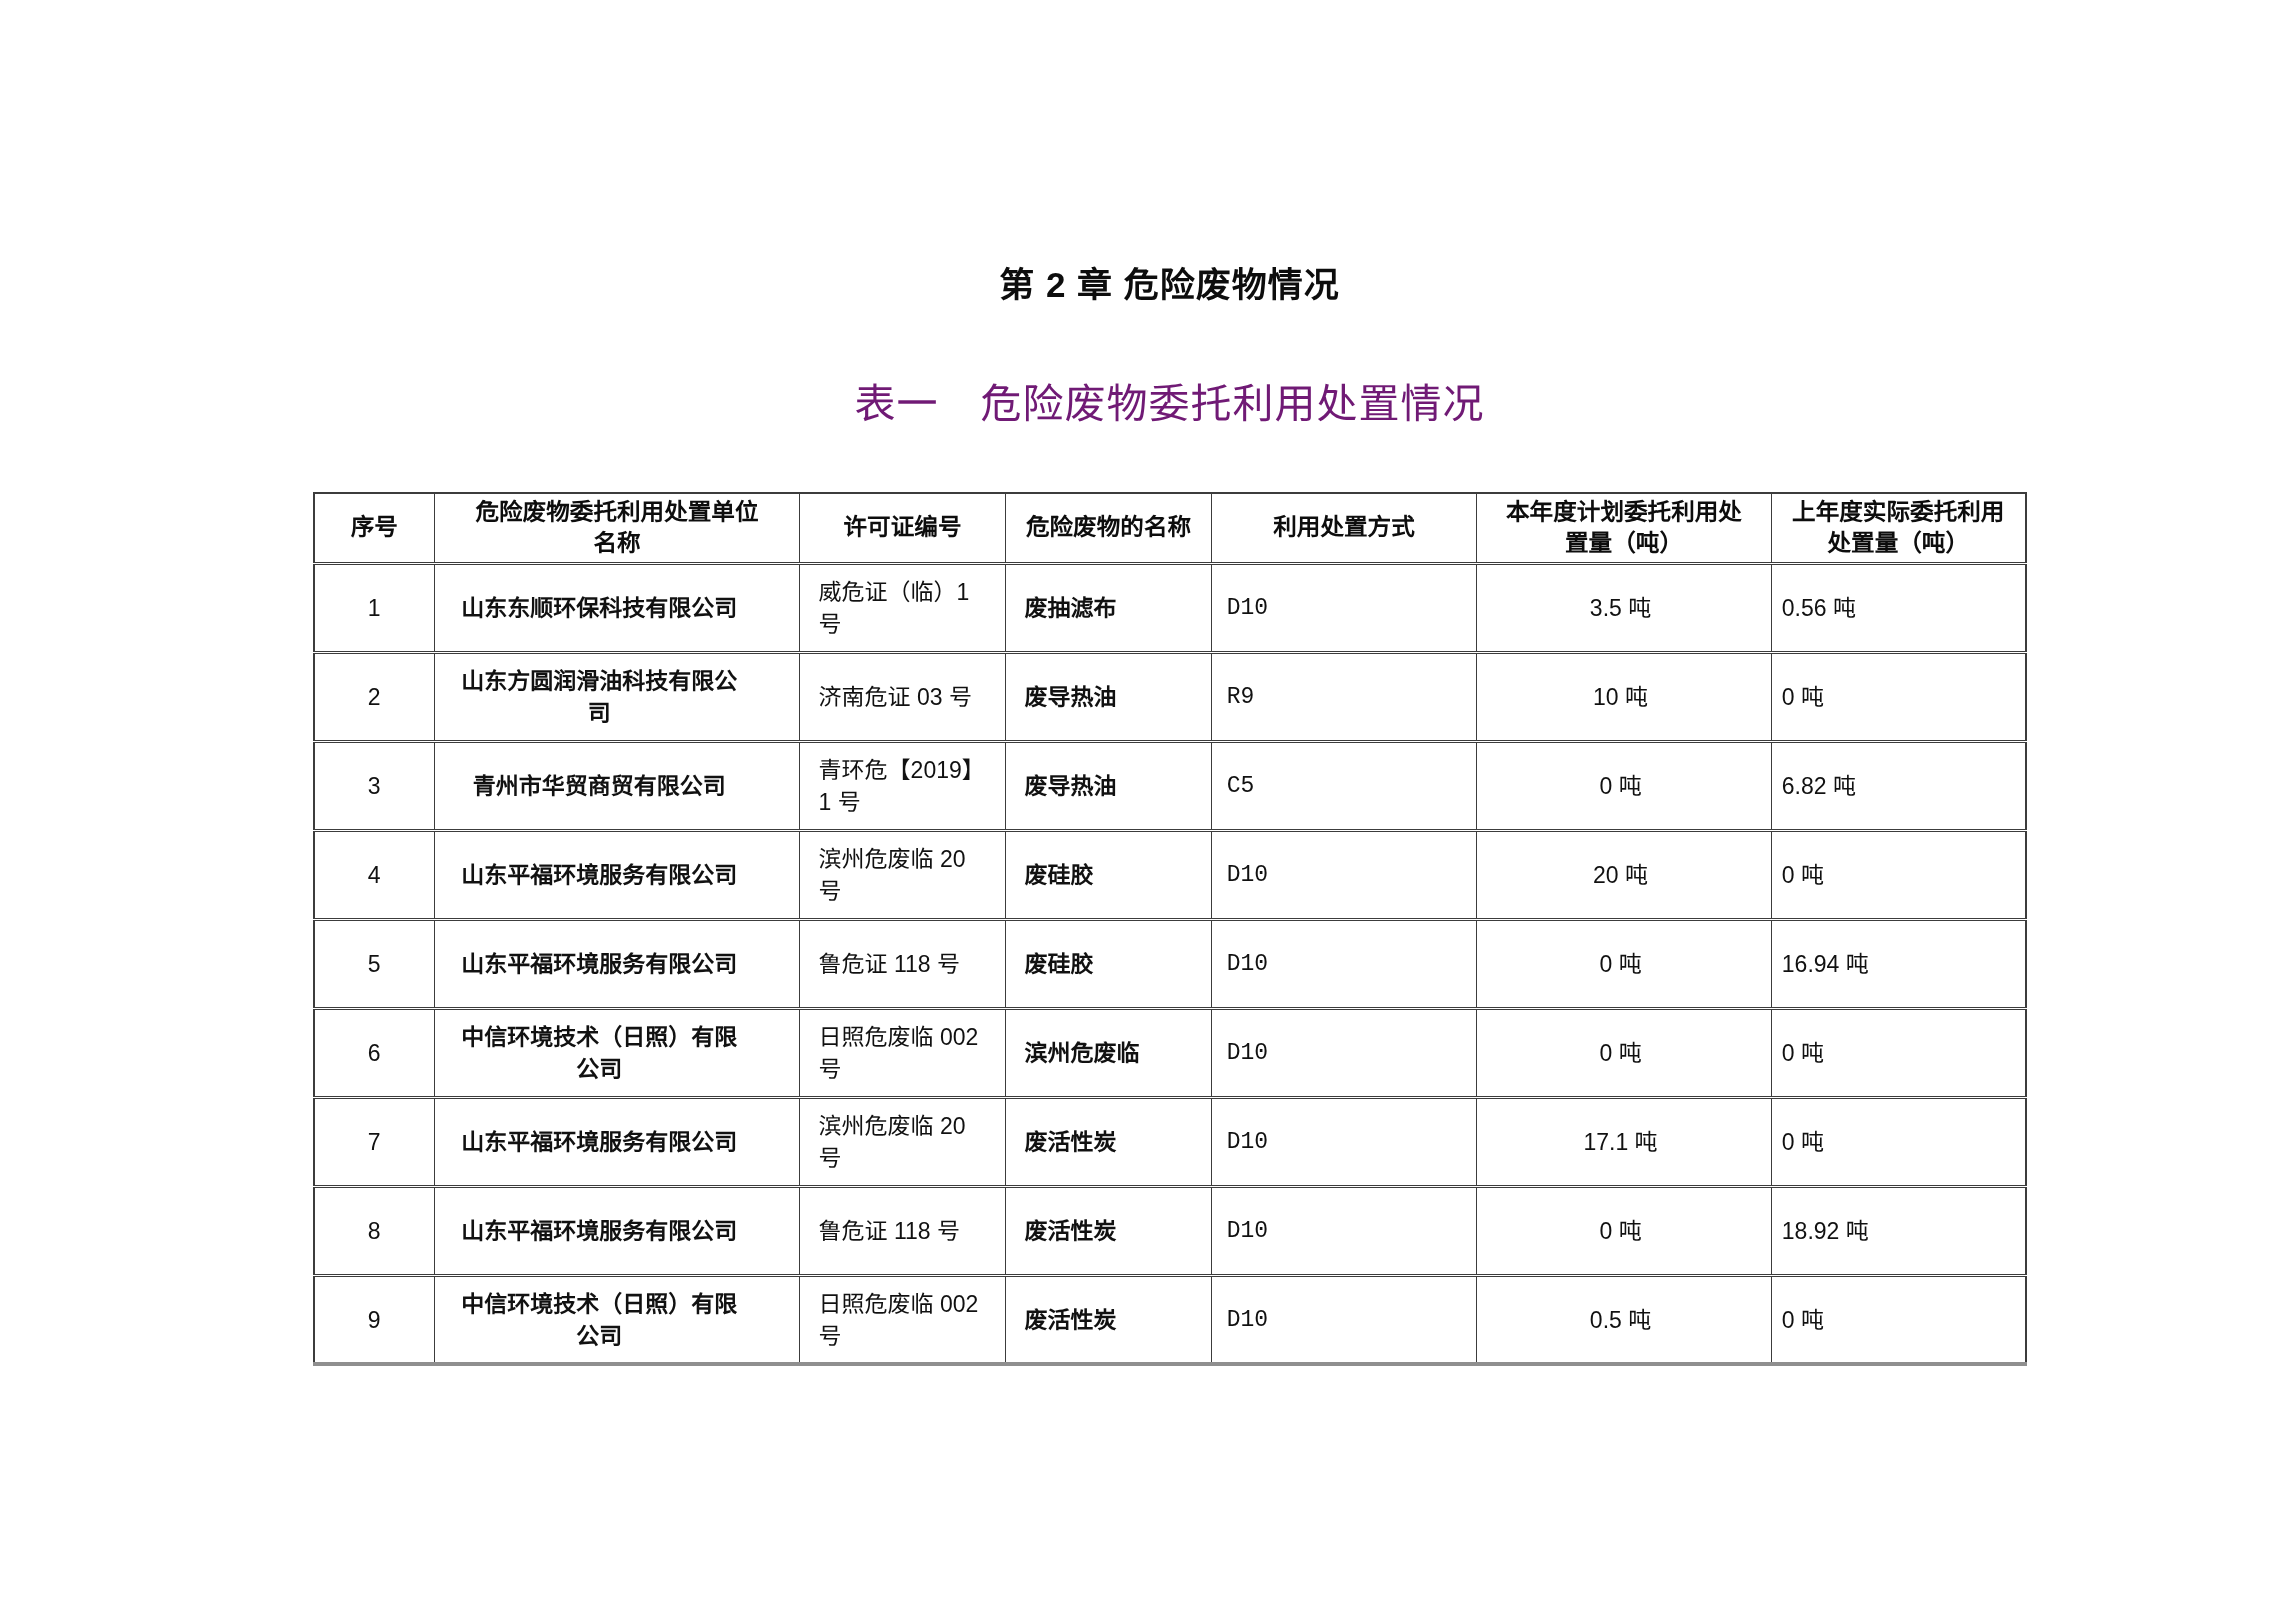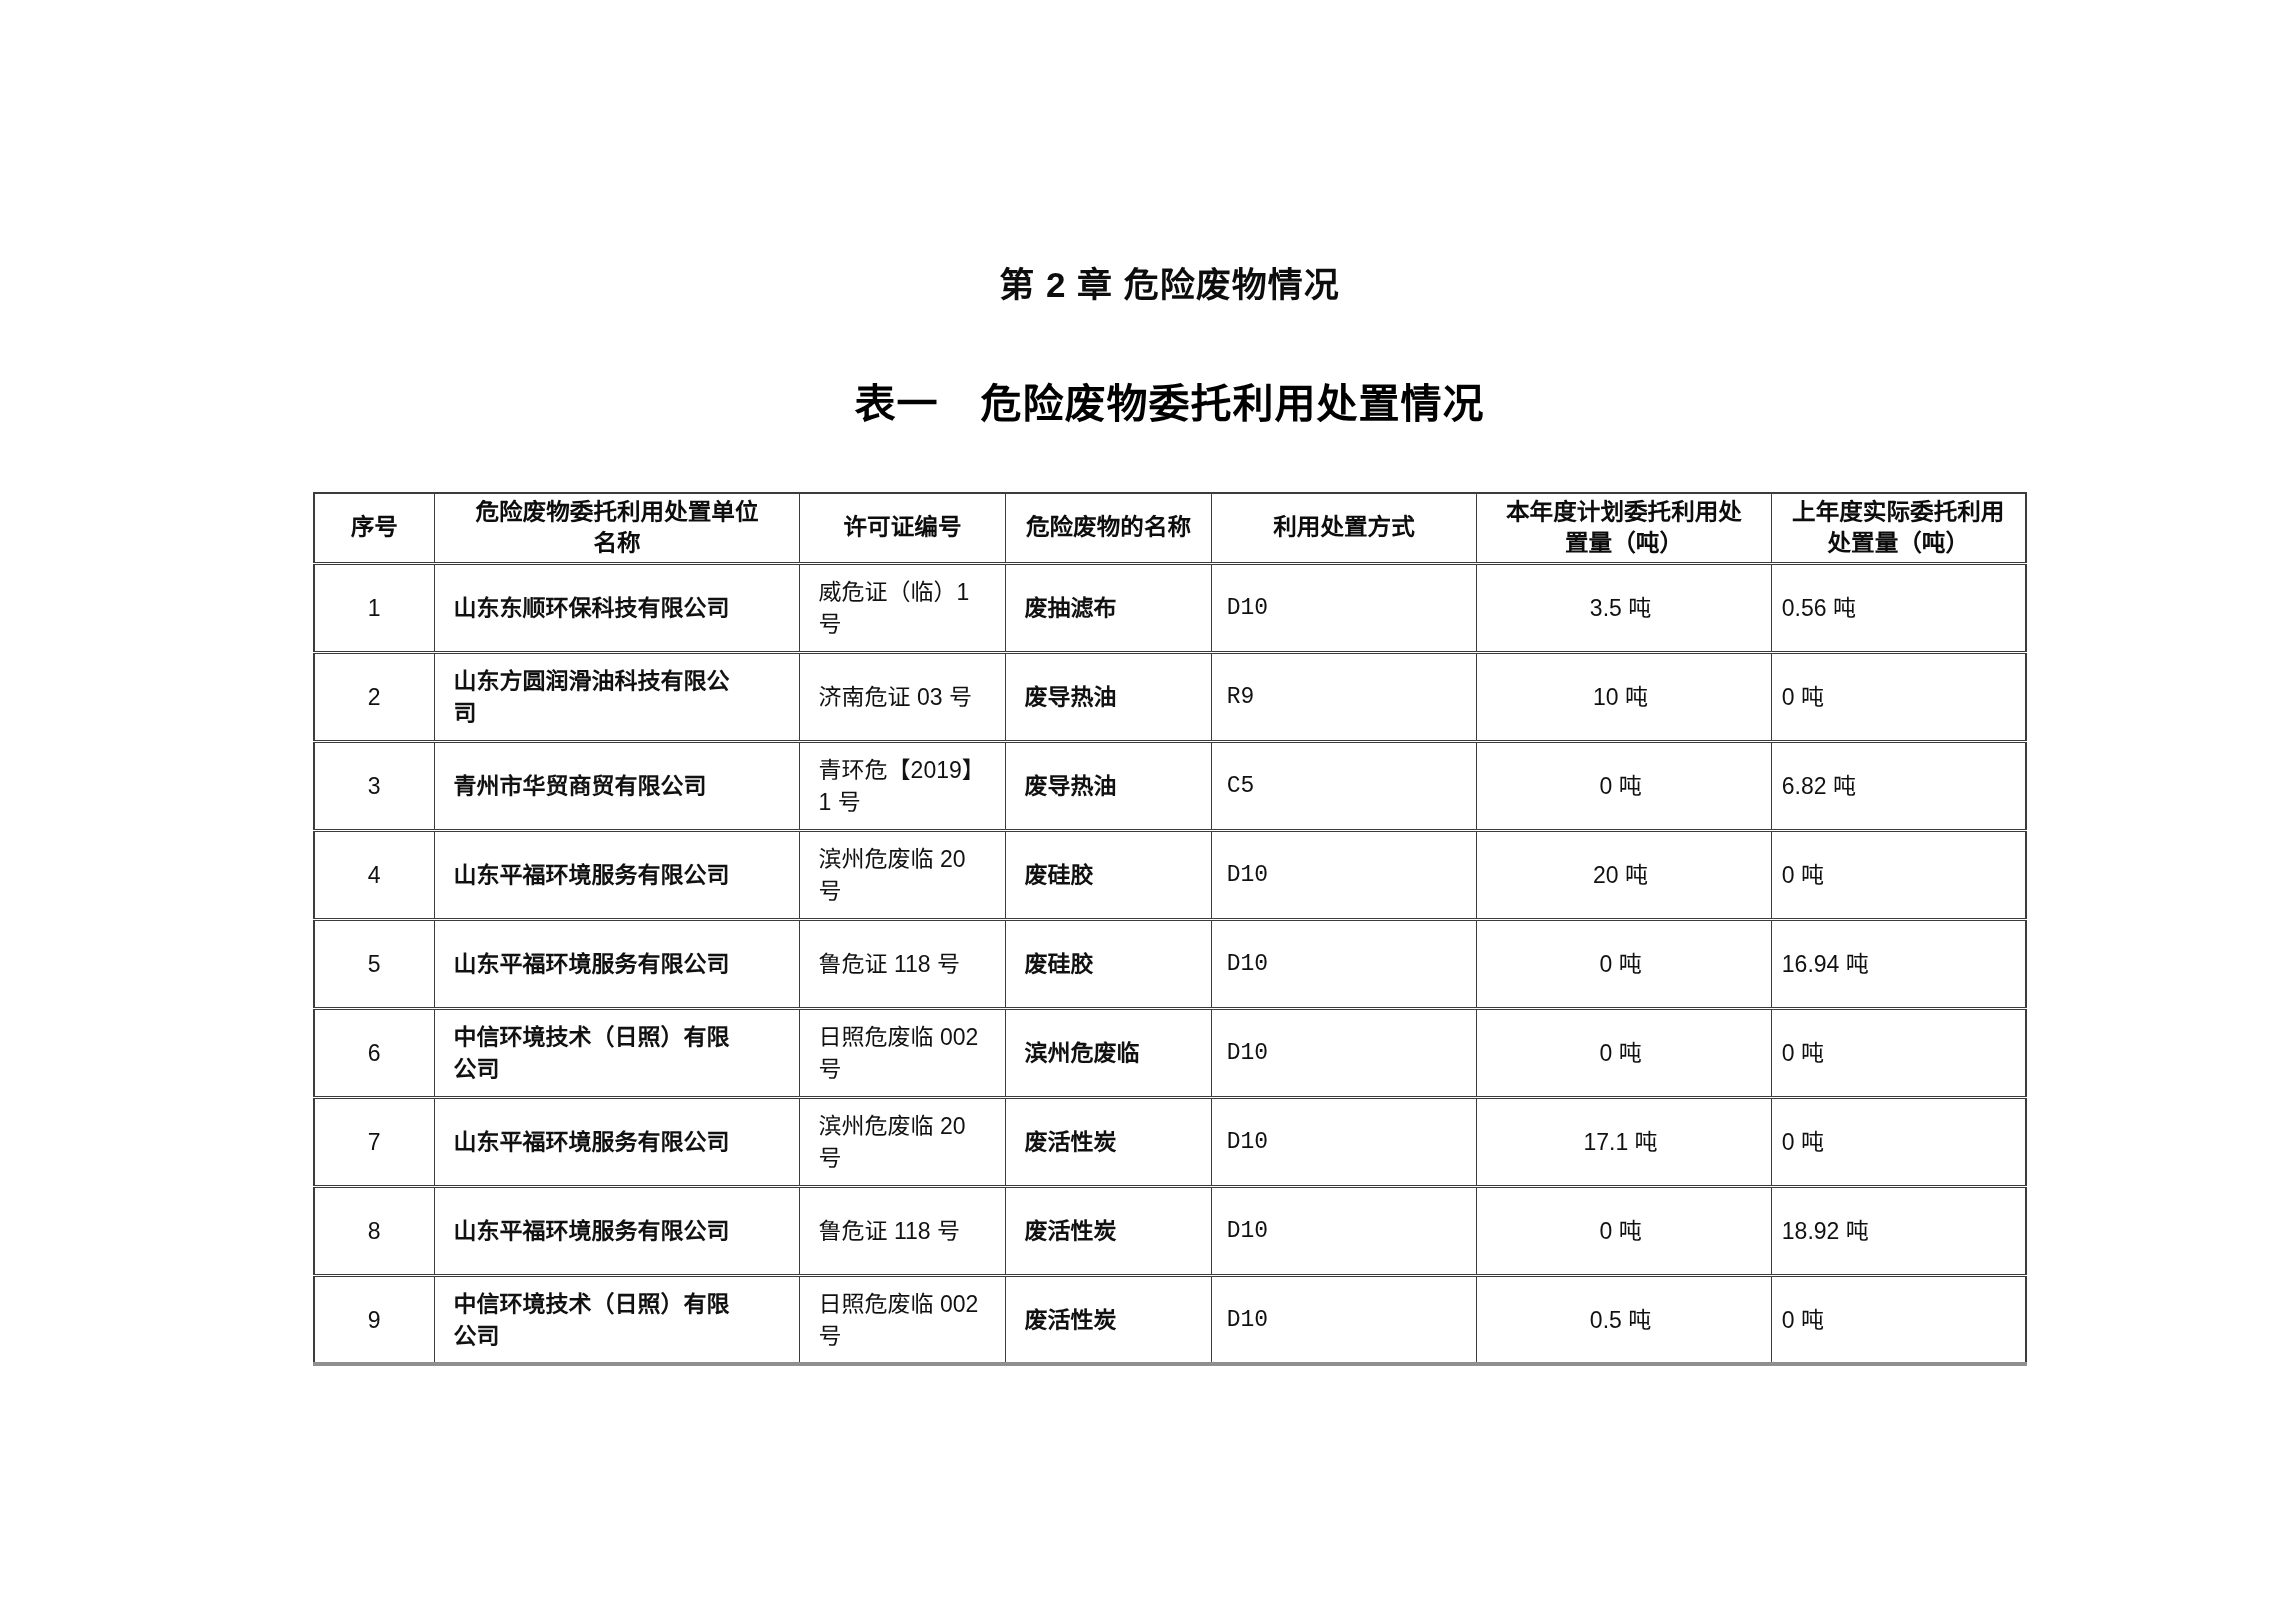--- a/index.html
+++ b/index.html
@@ -28,24 +28,24 @@
     font-size: 35px;
     line-height: 44px;
     font-weight: 700;
     letter-spacing: 1px;
     color: #0d0d0d;
   }
   .table-caption {
     text-align: center;
     font-size: 41px;
     line-height: 45px;
-    font-weight: 700;
+    font-weight: 400;
     letter-spacing: 1px;
     margin-top: 75px;
-    color: #000000;
+    color: #701a75;
   }
   table.waste-table {
     border-collapse: collapse;
     table-layout: fixed;
     width: 1713px;
     margin: 65px auto 4px auto;
     border-top: 2px solid #3c3c3c;
     border-left: 2px solid #3c3c3c;
     border-right: 2px solid #3c3c3c;
     border-bottom: 4.9px solid #8f8f8f;
@@ -76,21 +76,21 @@
     color: #0d0d0d;
   }
   th.c1 { padding: 2.9px 34px; }
   td {
     height: 89px;
     line-height: 32px;
     font-weight: 400;
     padding: 3.9px 9.8px;
   }
   td.c0 { text-align: center; font-weight: 400; }
-  td.c1 { text-align: left; padding-left: 18.6px; padding-right: 54px; font-weight: 600; }
+  td.c1 { text-align: center; padding-left: 18.6px; padding-right: 54px; font-weight: 600; }
   td.c2 { text-align: left; padding-left: 18.6px; padding-right: 20.6px;  font-weight: 400; }
   td.c3 { text-align: left; padding-left: 18.6px; padding-right: 14.7px;  font-weight: 600; }
   td.c4 { text-align: left; padding-left: 14.7px; font-weight: 400; font-family: Liberation Mono, monospace; }
   td.c5 { text-align: center; padding-right: 16.7px; font-weight: 400; }
   td.c6 { padding-right: 16.7px; font-weight: 400; }
 </style>
 </head>
 <body>
 
 <div class="page">

